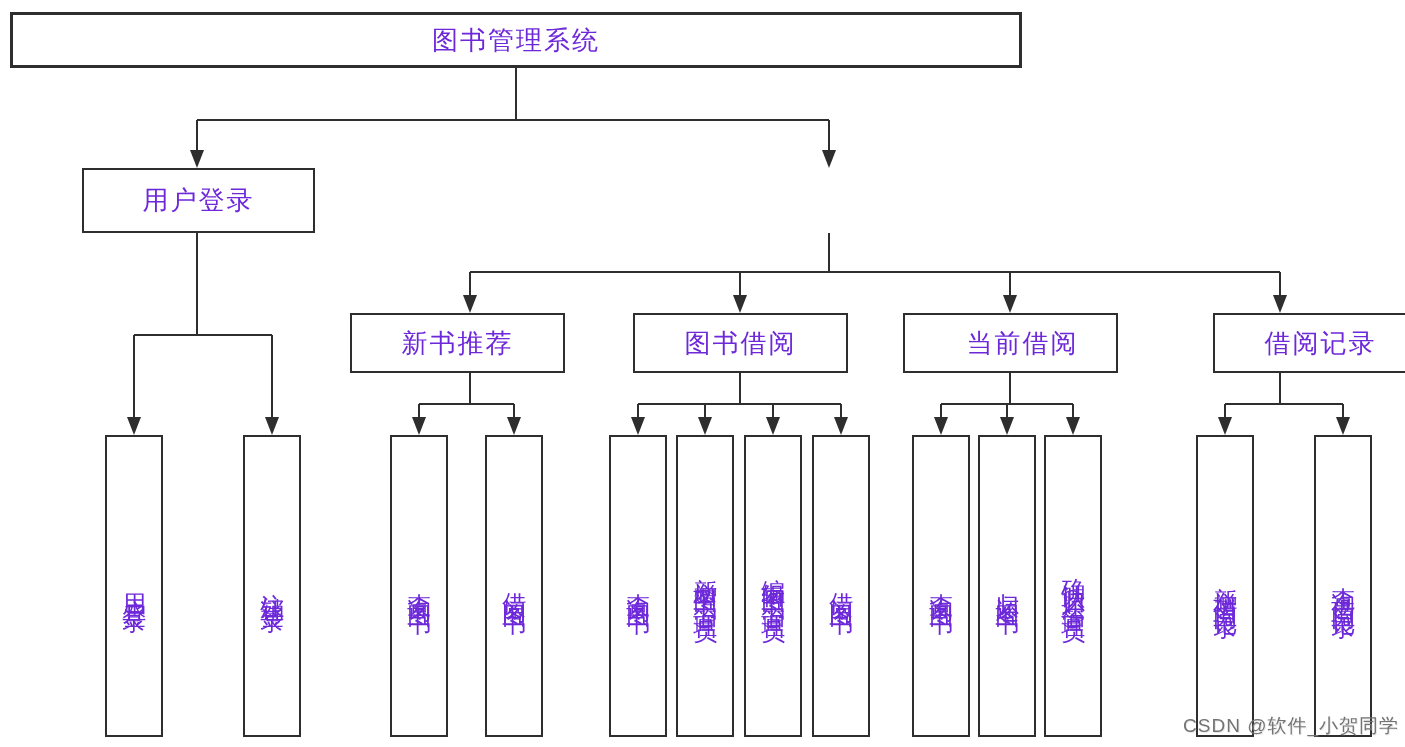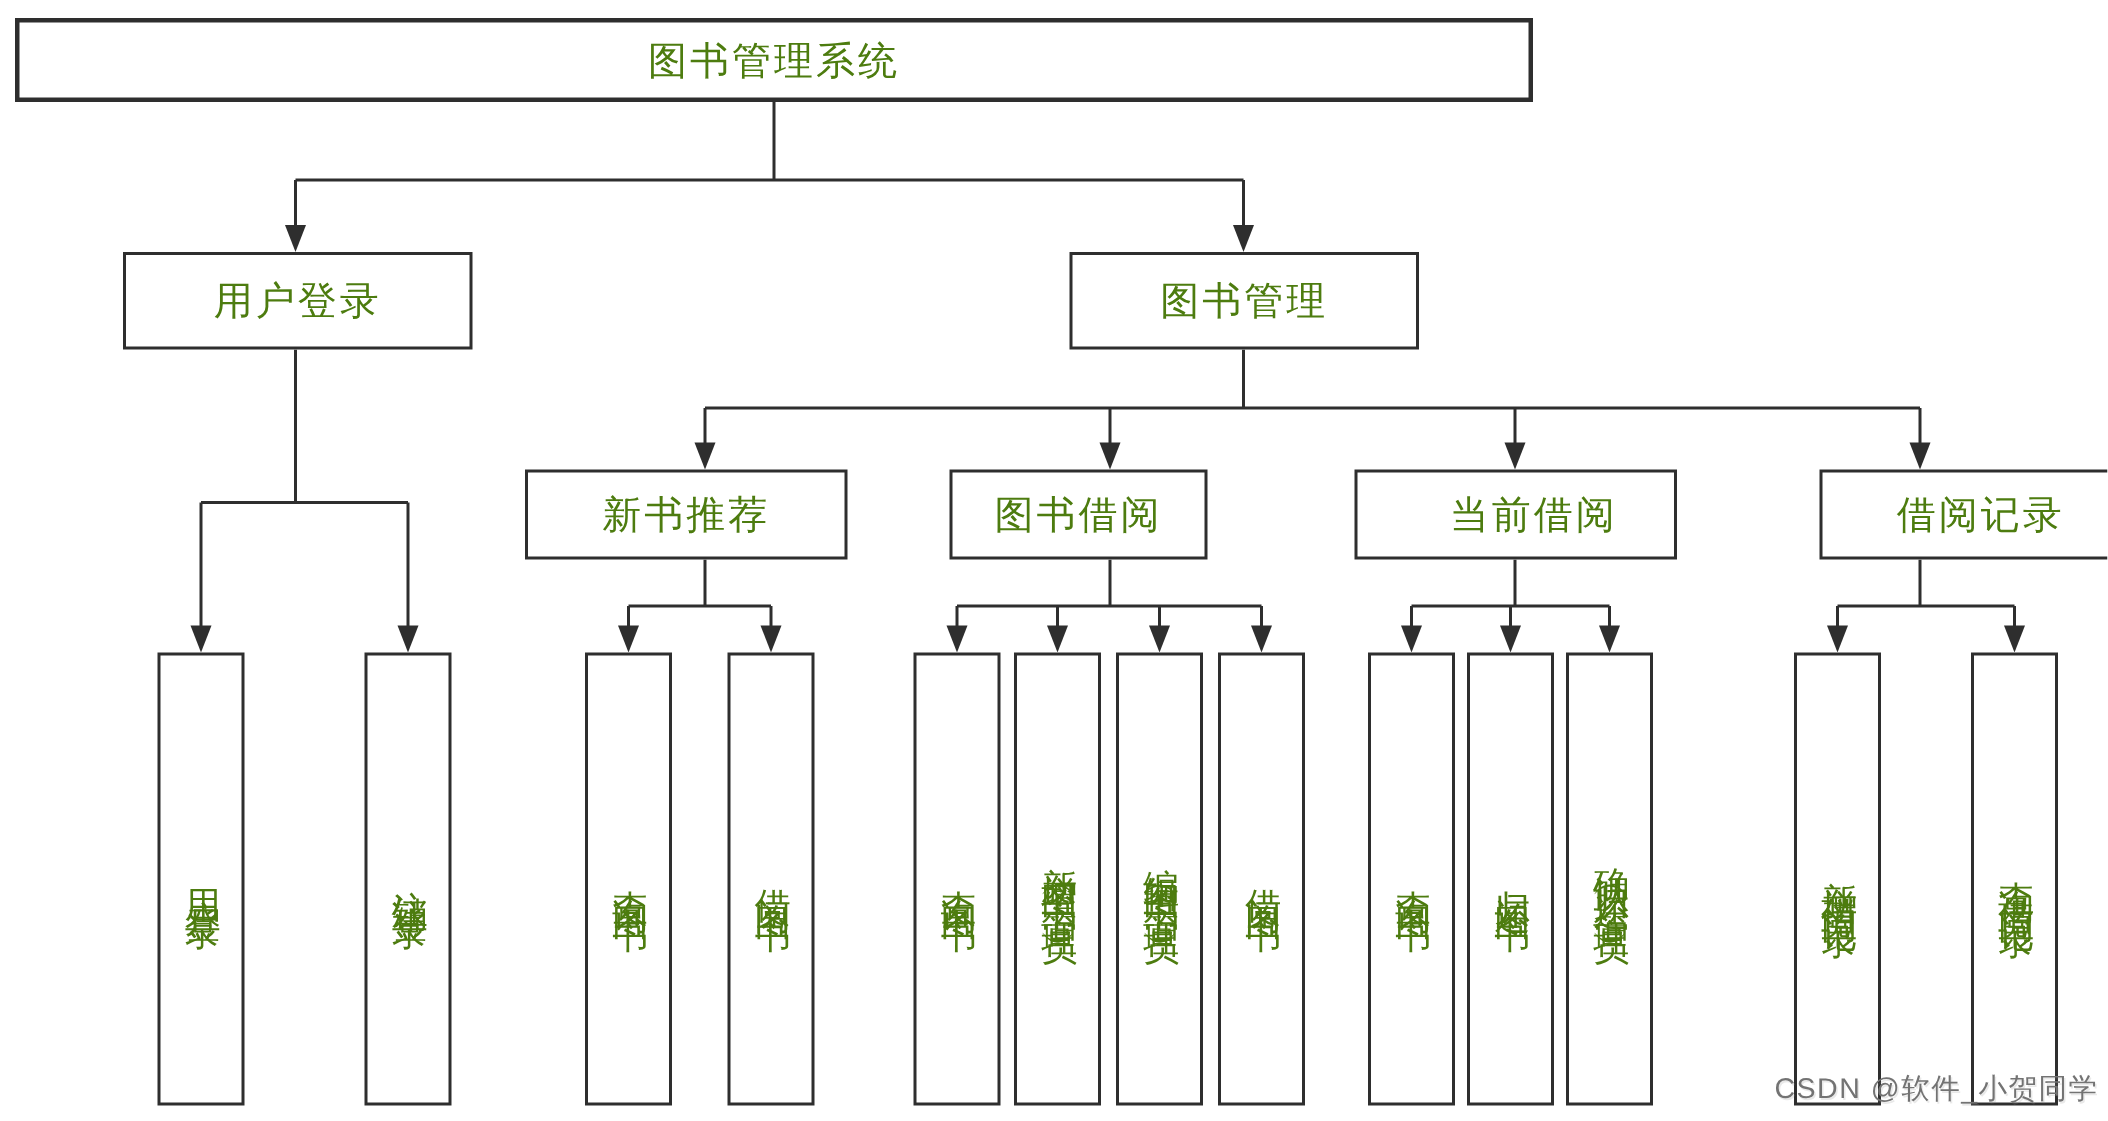--- a/index.html
+++ b/index.html
@@ -23,21 +23,21 @@
     height: 747px;
   }
   .node {
     position: absolute;
     box-sizing: border-box;
     border: 2px solid #2e2e2e;
     background: #ffffff;
     display: flex;
     align-items: center;
     justify-content: center;
-    color: #4d7c0f;
+    color: #6d28d9;
   }
   .node.root-node {
     border-width: 3px;
   }
   .h-label {
     font-size: 26px;
     letter-spacing: 2px;
     white-space: nowrap;
   }
   .leaf .v-label {
@@ -130,28 +130,25 @@
     </g>
   </svg>
 
   <div class="node root-node" style="left:10px; top:12px; width:1012px; height:56px;">
     <span class="h-label">图书管理系统</span>
   </div>
 
   <div class="node" style="left:82px; top:168px; width:233px; height:65px;">
     <span class="h-label">用户登录</span>
   </div>
-  <div class="node" style="left:713px; top:168px; width:233px; height:65px;">
-    <span class="h-label">图书管理</span>
-  </div>
 
   <div class="node" style="left:350px; top:313px; width:215px; height:60px;">
     <span class="h-label">新书推荐</span>
   </div>
-  <div class="node" style="left:633px; top:313px; width:172px; height:60px;">
+  <div class="node" style="left:633px; top:313px; width:215px; height:60px;">
     <span class="h-label">图书借阅</span>
   </div>
   <div class="node" style="left:903px; top:313px; width:215px; height:60px;padding-left:24px;">
     <span class="h-label">当前借阅</span>
   </div>
   <div class="node" style="left:1173px; top:313px; width:215px; height:60px;margin-left:40px;">
     <span class="h-label">借阅记录</span>
   </div>
 
   <div class="node leaf" style="left:105px; top:435px; width:58px; height:302px;">

